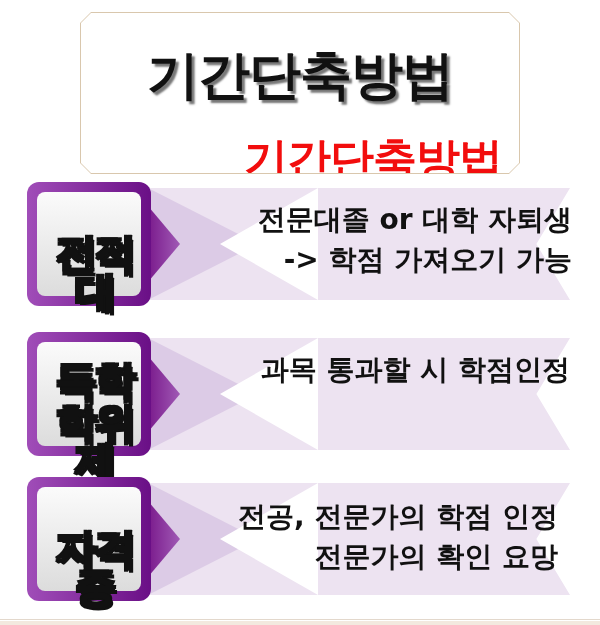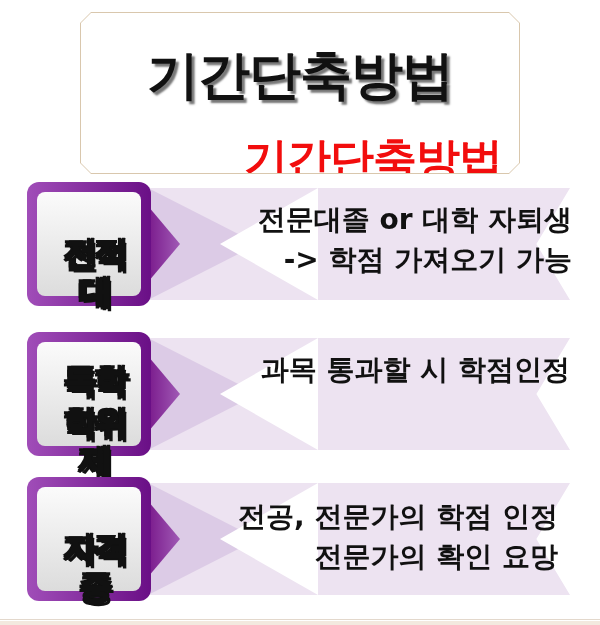--- a/index.html
+++ b/index.html
@@ -55,21 +55,21 @@
       border-radius: 12px;
       background: linear-gradient(90deg, #a04db8, #6a0f86);
     }
     .icon-inner {
       position: absolute; left: 10px; top: 10px; width: 104px; height: 104px;
       border-radius: 8px;
       background: linear-gradient(180deg, #fbfbfb, #dcdcdc);
     }
     .icon-label {
       position: absolute; left: 12px; right: 0; text-align: center;
-      font-weight: bold; color: #ffffff; font-size: 33px; line-height: 38px;
+      font-weight: bold; color: #ffffff; font-size: 41px; line-height: 38px;
       -webkit-text-stroke: 2px #111;
       text-shadow: 3px 3px 0 #111, -2px -2px 0 #111, 2px -2px 0 #111, -2px 2px 0 #111;
       letter-spacing: -2px;
     }
     .icon-label.single { top: 43px; }
     .icon-label.l1 { top: 20px; }
     .icon-label.l2 { top: 62px; }
     .desc {
       position: absolute; right: 40px; text-align: right;
       font-size: 28px; font-weight: bold; color: #111; line-height: 40px; white-space: nowrap;

